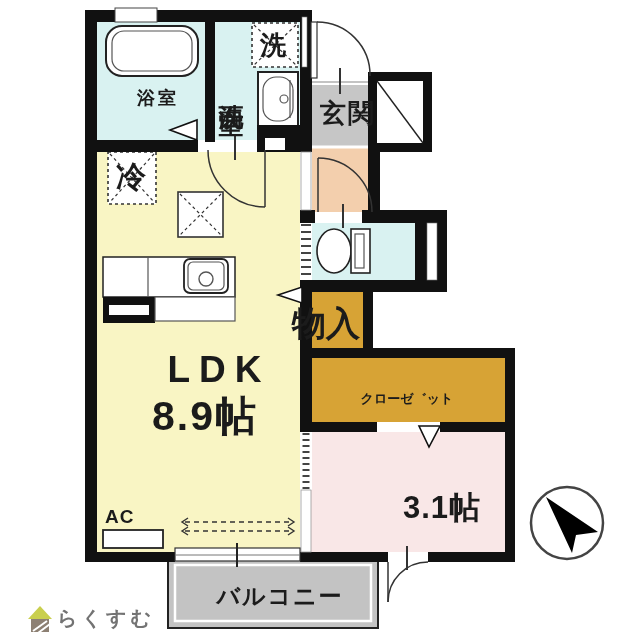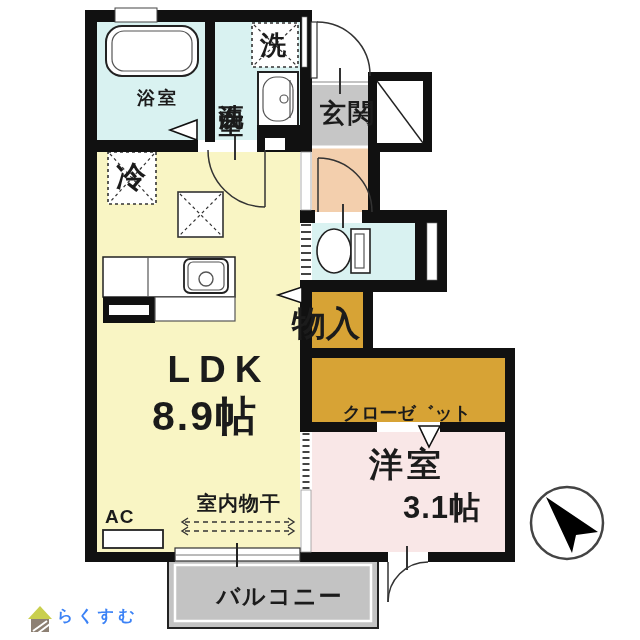--- a/index.html
+++ b/index.html
@@ -194,21 +194,19 @@
 </svg>
 
 <div class="lbl" style="left:118px;top:89px;width:80px;font-size:18px;letter-spacing:3px;">浴室</div>
 <div class="lbl" style="left:260px;top:31px;font-size:26px;font-weight:700;">洗</div>
 <div class="lbl lbl-vert" style="left:217px;top:38px;height:102px;font-size:25px;letter-spacing:4px;">洗面室</div>
 <div class="lbl" style="left:320px;top:99px;width:56px;font-size:26px;letter-spacing:2px;">玄関</div>
 <div class="lbl" style="left:116px;top:160px;font-size:30px;font-weight:700;">冷</div>
 <div class="lbl" style="left:144px;top:350px;width:150px;font-size:37px;letter-spacing:9px;">LDK</div>
 <div class="lbl" style="left:130px;top:394px;width:150px;font-size:41px;letter-spacing:2px;">8.9帖</div>
 <div class="lbl" style="left:292px;top:305px;width:58px;font-size:34px;">物入</div>
-<div class="lbl" style="left:312px;top:404px;width:190px;font-size:18px;">クローゼ゛ット</div>
-<div class="lbl" style="left:333px;top:446px;width:148px;font-size:34px;letter-spacing:4px;">洋室</div>
+<div class="lbl" style="left:312px;top:392px;width:190px;font-size:13px;">クローゼ゛ット</div>
 <div class="lbl" style="left:333px;top:491px;width:148px;font-size:31px;letter-spacing:1px;text-align:right;">3.1帖</div>
-<div class="lbl" style="left:183px;top:492px;width:112px;font-size:20px;letter-spacing:1px;">室内物干</div>
 <div class="lbl" style="left:105px;top:507px;font-size:19px;font-weight:700;letter-spacing:1px;">AC</div>
 <div class="lbl" style="left:198px;top:584px;width:164px;font-size:23px;letter-spacing:2px;">バルコニー</div>
-<div class="lbl" style="left:57px;top:607px;font-size:16px;letter-spacing:4px;color:#3b82f6;">らくすむ</div>
+<div class="lbl" style="left:57px;top:607px;font-size:20px;letter-spacing:4px;color:#737373;">らくすむ</div>
 
 </div>
 
 </body></html>

